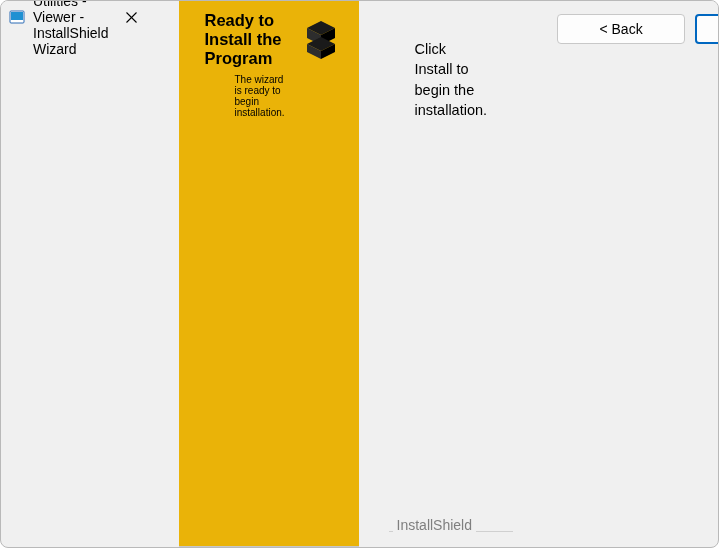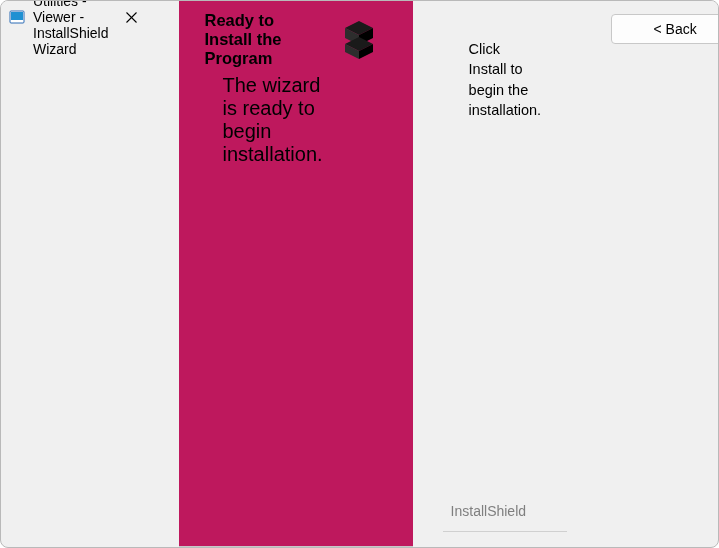--- a/index.html
+++ b/index.html
@@ -26,64 +26,63 @@
   }
   .titlebar .title { flex: 1; }
   .titlebar .close {
     width: 46px; height: 32px;
     display: flex; align-items: center; justify-content: center;
     font-size: 14px;
     cursor: pointer;
   }
 
   .header {
-    background: #be185d;
+    background: #eab308;
     border-bottom: 1px solid #c8c8c8;
-    padding: 10px 28px 14px 26px;
+    padding: 10px 12px 14px 26px;
     display: flex; align-items: flex-start;
     gap: 12px;
   }
   .header-text { flex: 1; }
   .header-title {
     font-weight: 700;
     font-size: 16.5px;
     margin-bottom: 6px;
     color: #000;
   }
   .header-subtitle {
-    font-size: 20px;
-    margin-left: 18px;
+    font-size: 10px;
+    margin-left: 30px;
     color: #000;
   }
   .header-icon {
     width: 48px; height: 48px;
     margin-top: 2px;
     margin-right: 2px;
   }
 
   .content {
     flex: 1;
-    padding: 25px 32px 0 32px;
+    padding: 38px 32px 0 32px;
     background: #f0f0f0;
     position: relative;
     font-size: 14.5px;
     line-height: 1.4;
-    margin-top: 13px;
   }
   .content p { margin-bottom: 16px; max-width: 640px; }
 
   .brand-frame {
     position: absolute;
     left: 6px; right: 6px; bottom: 0;
     height: 16px;
     border-top: 1px solid #d0d0d0;
   }
   .brand-label {
     position: absolute;
-    left: 10px; bottom: 25px;
+    left: 10px; bottom: 11px;
     background: #f0f0f0;
     padding: 0 4px;
     font-size: 14px;
     color: #7f7f7f;
   }
 
   .footer {
     height: 56px;
     background: #f0f0f0;
     display: flex; align-items: center; justify-content: flex-end;

